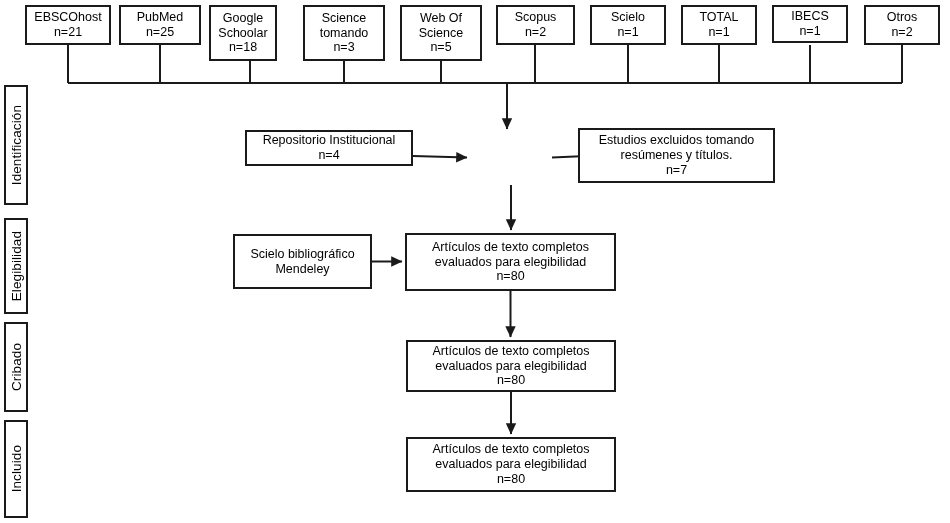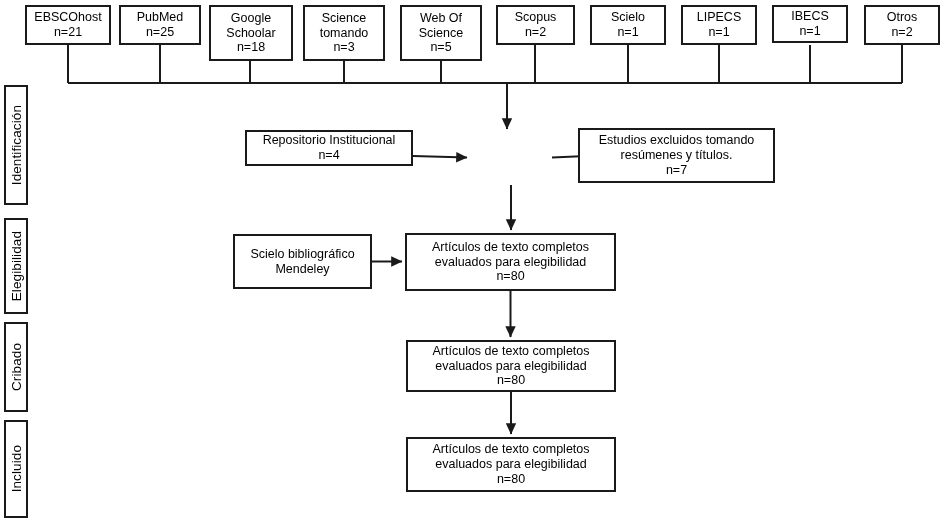--- a/index.html
+++ b/index.html
@@ -107,21 +107,21 @@
   </div>
 
   <div class="node-box src-box" style="left:25px; top:5px; width:86px; height:40px;">
     <span class="line">EBSCOhost</span>
     <span class="line">n=21</span>
   </div>
   <div class="node-box src-box" style="left:119px; top:5px; width:82px; height:40px;">
     <span class="line">PubMed</span>
     <span class="line">n=25</span>
   </div>
-  <div class="node-box src-box" style="left:209px; top:5px; width:84px; height:56px;">
+  <div class="node-box src-box" style="left:209px; top:5px; width:68px; height:56px;">
     <span class="line">Google</span>
     <span class="line">Schoolar</span>
     <span class="line">n=18</span>
   </div>
   <div class="node-box src-box" style="left:303px; top:5px; width:82px; height:56px;">
     <span class="line">Science</span>
     <span class="line">tomando</span>
     <span class="line">n=3</span>
   </div>
   <div class="node-box src-box" style="left:400px; top:5px; width:82px; height:56px;">
@@ -131,21 +131,21 @@
   </div>
   <div class="node-box src-box" style="left:496px; top:5px; width:79px; height:40px;">
     <span class="line">Scopus</span>
     <span class="line">n=2</span>
   </div>
   <div class="node-box src-box" style="left:590px; top:5px; width:76px; height:40px;">
     <span class="line">Scielo</span>
     <span class="line">n=1</span>
   </div>
   <div class="node-box src-box" style="left:681px; top:5px; width:76px; height:40px;">
-    <span class="line">LIPECS</span>
+    <span class="line">TOTAL</span>
     <span class="line">n=1</span>
   </div>
   <div class="node-box src-box" style="left:772px; top:5px; width:76px; height:38px;">
     <span class="line">IBECS</span>
     <span class="line">n=1</span>
   </div>
   <div class="node-box src-box" style="left:864px; top:5px; width:76px; height:40px;">
     <span class="line">Otros</span>
     <span class="line">n=2</span>
   </div>

